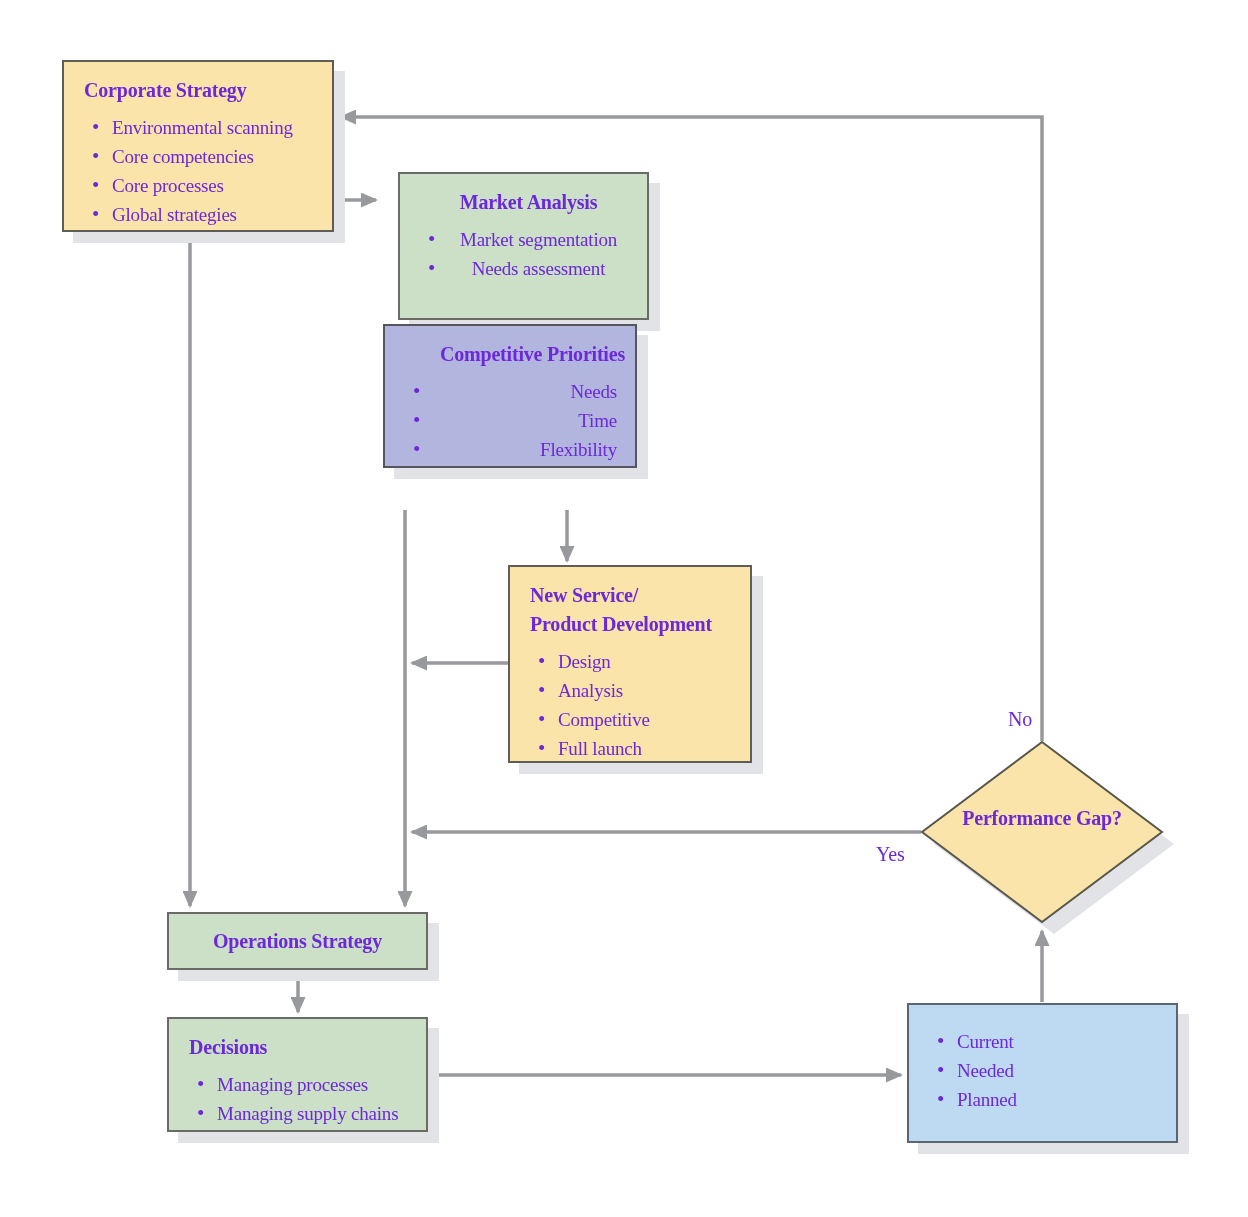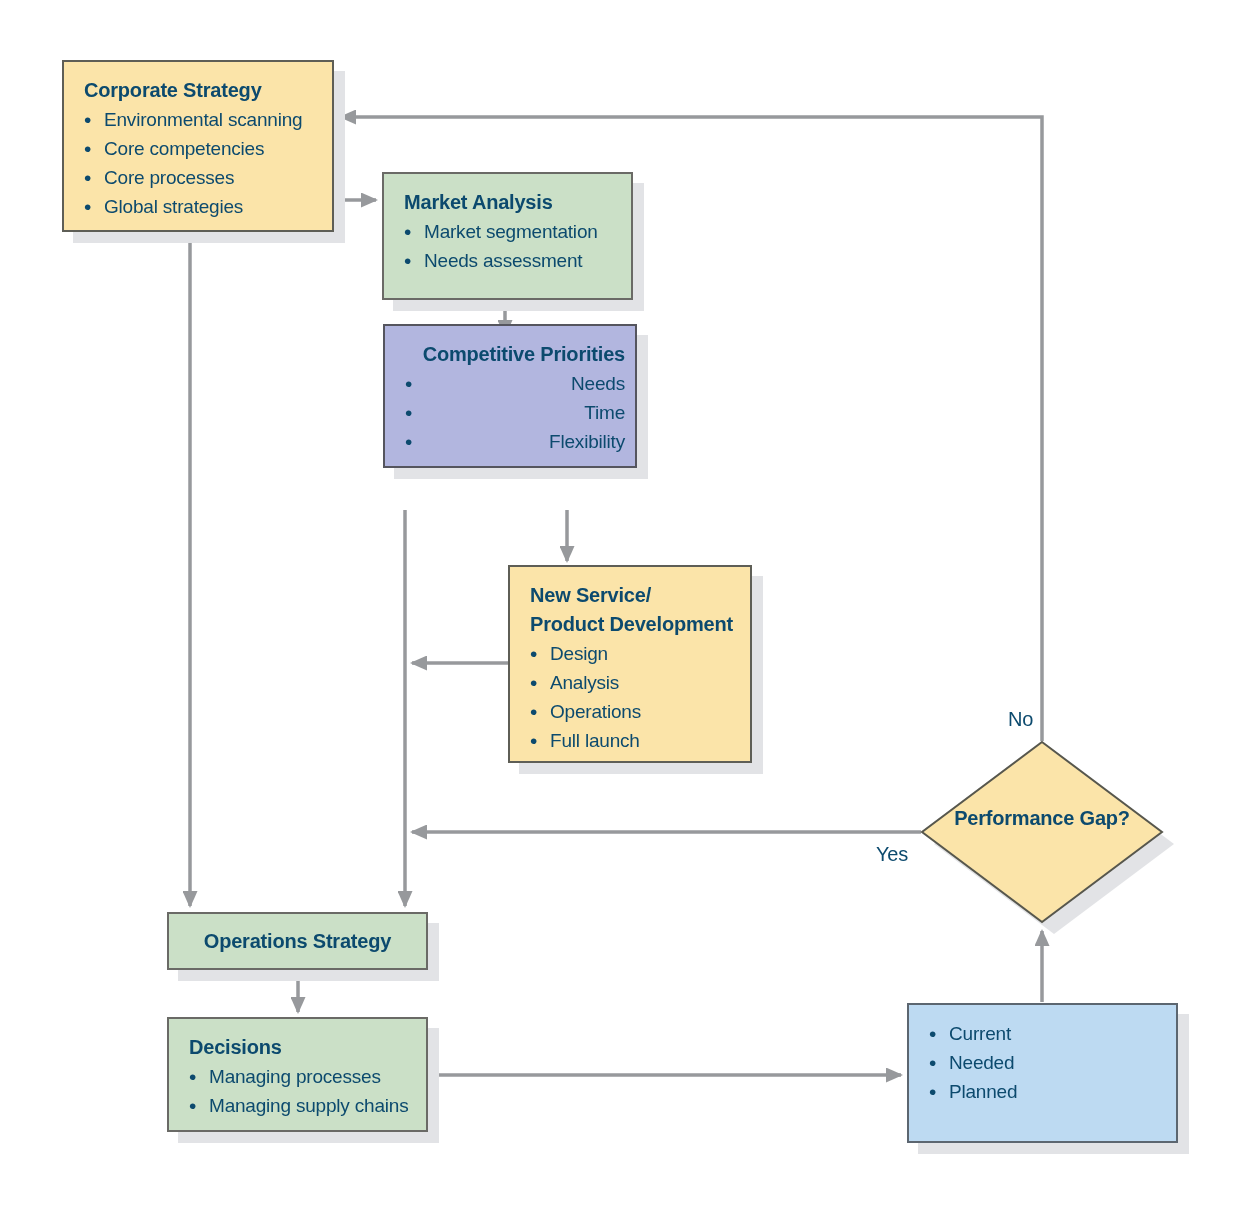--- a/index.html
+++ b/index.html
@@ -1,33 +1,33 @@
 <!DOCTYPE html>
 <html><head>
 <meta charset="utf-8">
 <style>
   html,body{margin:0;padding:0;background:#ffffff;}
   .canvas{
     position:relative;width:1248px;height:1217px;background:#ffffff;overflow:hidden;
-    font-family:Liberation Sans, sans-serif;color:#0c4a6e;
+    font-family:Liberation Serif, serif;color:#6d28d9;
   }
   svg.connectors{position:absolute;left:0;top:0;z-index:0;}
   .node{
     position:absolute;box-sizing:border-box;z-index:2;
     border:2px solid #5e5e56;
     box-shadow:11px 11px 0 #e2e3e6;
     padding:14px 10px 0 20px;
     letter-spacing:-0.2px;
   }
   .node-yellow{background:#fbe4a9;}
   .node-green{background:#cbe0c7;border-color:#6a6a66;}
   .node-purple{background:#b2b6df;border-color:#55555e;}
   .node-blue{background:#bddaf2;border-color:#5c6670;}
   .node-title{font-weight:bold;font-size:20px;line-height:29px;}
-  ul.bullets{list-style:none;margin:0;padding:0;}
+  ul.bullets{list-style:none;margin:8px;padding:0;}
   ul.bullets li{
     font-size:19px;line-height:29px;position:relative;padding-left:20px;
   }
   ul.bullets li::before{
     content:"\2022";position:absolute;left:0;top:0;font-size:21px;
   }
   .node-center{display:flex;align-items:center;justify-content:center;padding:12px;}
   .diamond-label{
     position:absolute;z-index:3;width:200px;text-align:center;
     font-weight:bold;font-size:20px;line-height:27px;letter-spacing:-0.2px;
@@ -70,21 +70,21 @@
   <div class="node node-yellow" style="left:62px;top:60px;width:272px;height:172px;">
     <div class="node-title">Corporate Strategy</div>
     <ul class="bullets">
       <li>Environmental scanning</li>
       <li>Core competencies</li>
       <li>Core processes</li>
       <li>Global strategies</li>
     </ul>
   </div>
 
-  <div class="node node-green" style="left:382px;top:172px;width:251px;height:128px;">
+  <div class="node node-green" style="left:398px;top:172px;width:251px;height:148px;text-align:center;">
     <div class="node-title">Market Analysis</div>
     <ul class="bullets">
       <li>Market segmentation</li>
       <li>Needs assessment</li>
     </ul>
   </div>
 
   <div class="node node-purple" style="left:383px;top:324px;width:254px;height:144px;text-align:right;">
     <div class="node-title">Competitive Priorities</div>
     <ul class="bullets">
@@ -93,21 +93,21 @@
       <li>Flexibility</li>
     </ul>
   </div>
 
   <div class="node node-yellow" style="left:508px;top:565px;width:244px;height:198px;">
     <div class="node-title">New Service/</div>
     <div class="node-title">Product Development</div>
     <ul class="bullets">
       <li>Design</li>
       <li>Analysis</li>
-      <li>Operations</li>
+      <li>Competitive</li>
       <li>Full launch</li>
     </ul>
   </div>
 
   <div class="diamond-label" style="left:942px;top:805px;">Performance Gap?</div>
 
   <div class="edge-label" style="left:1008px;top:708px;">No</div>
   <div class="edge-label" style="left:876px;top:843px;">Yes</div>
 
   <div class="node node-green node-center" style="left:167px;top:912px;width:261px;height:58px;">

